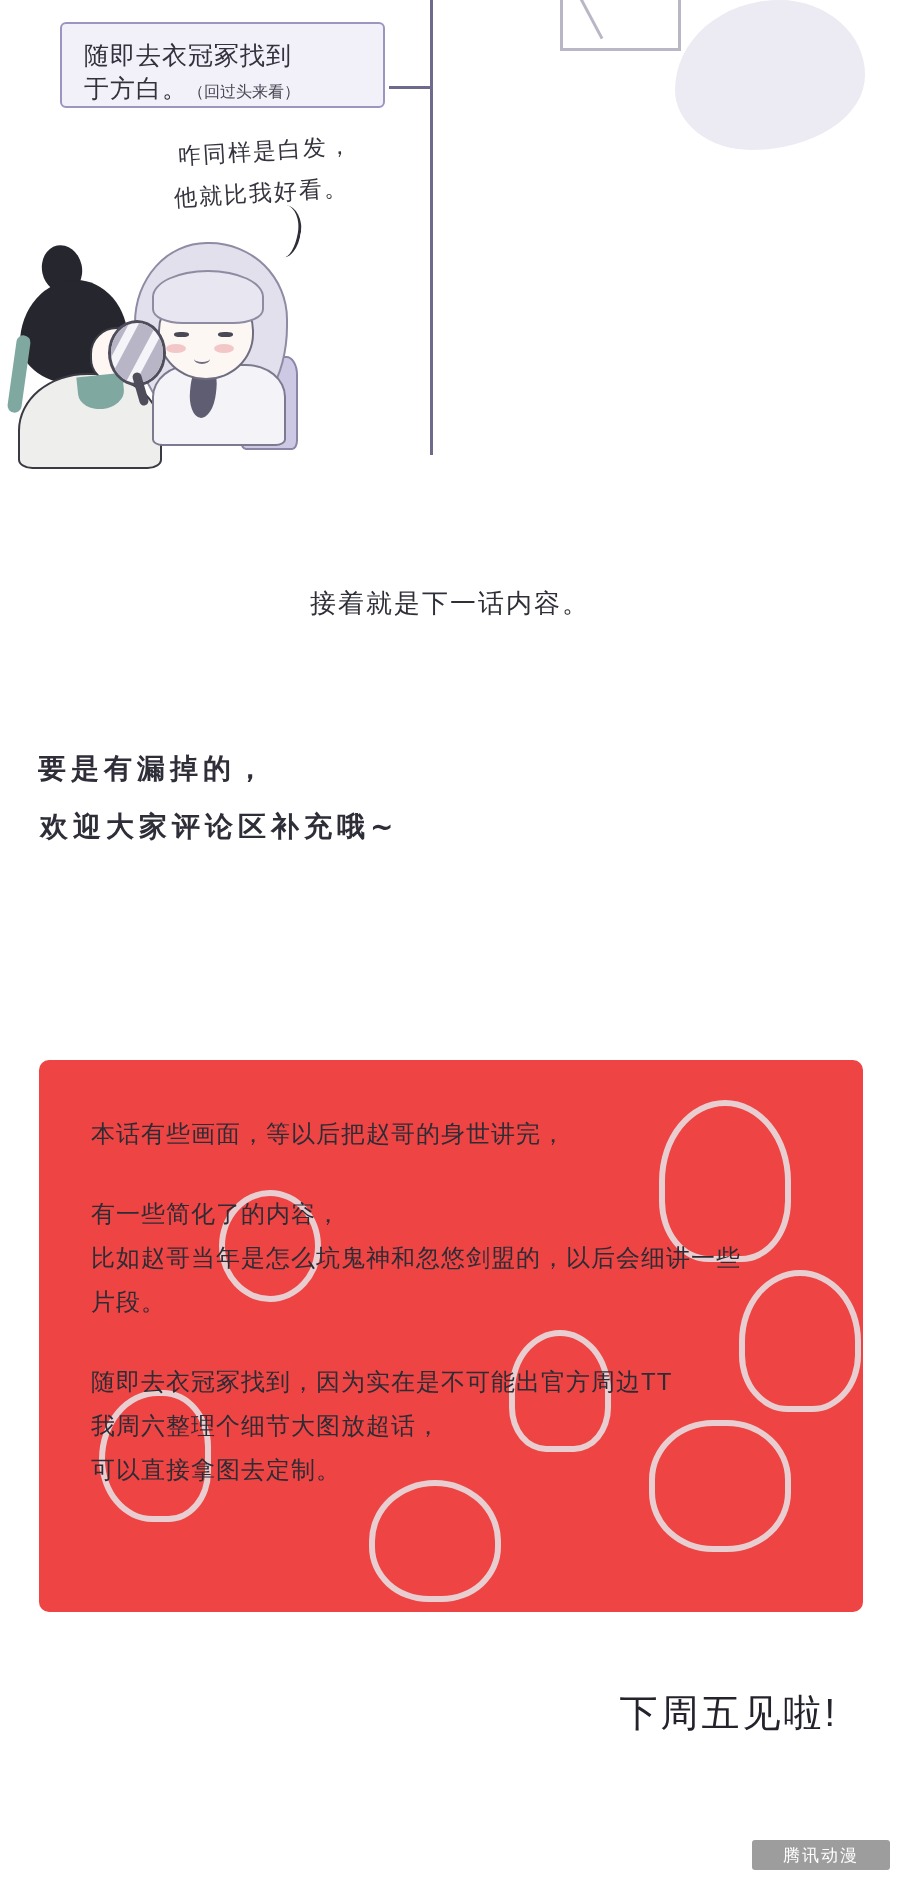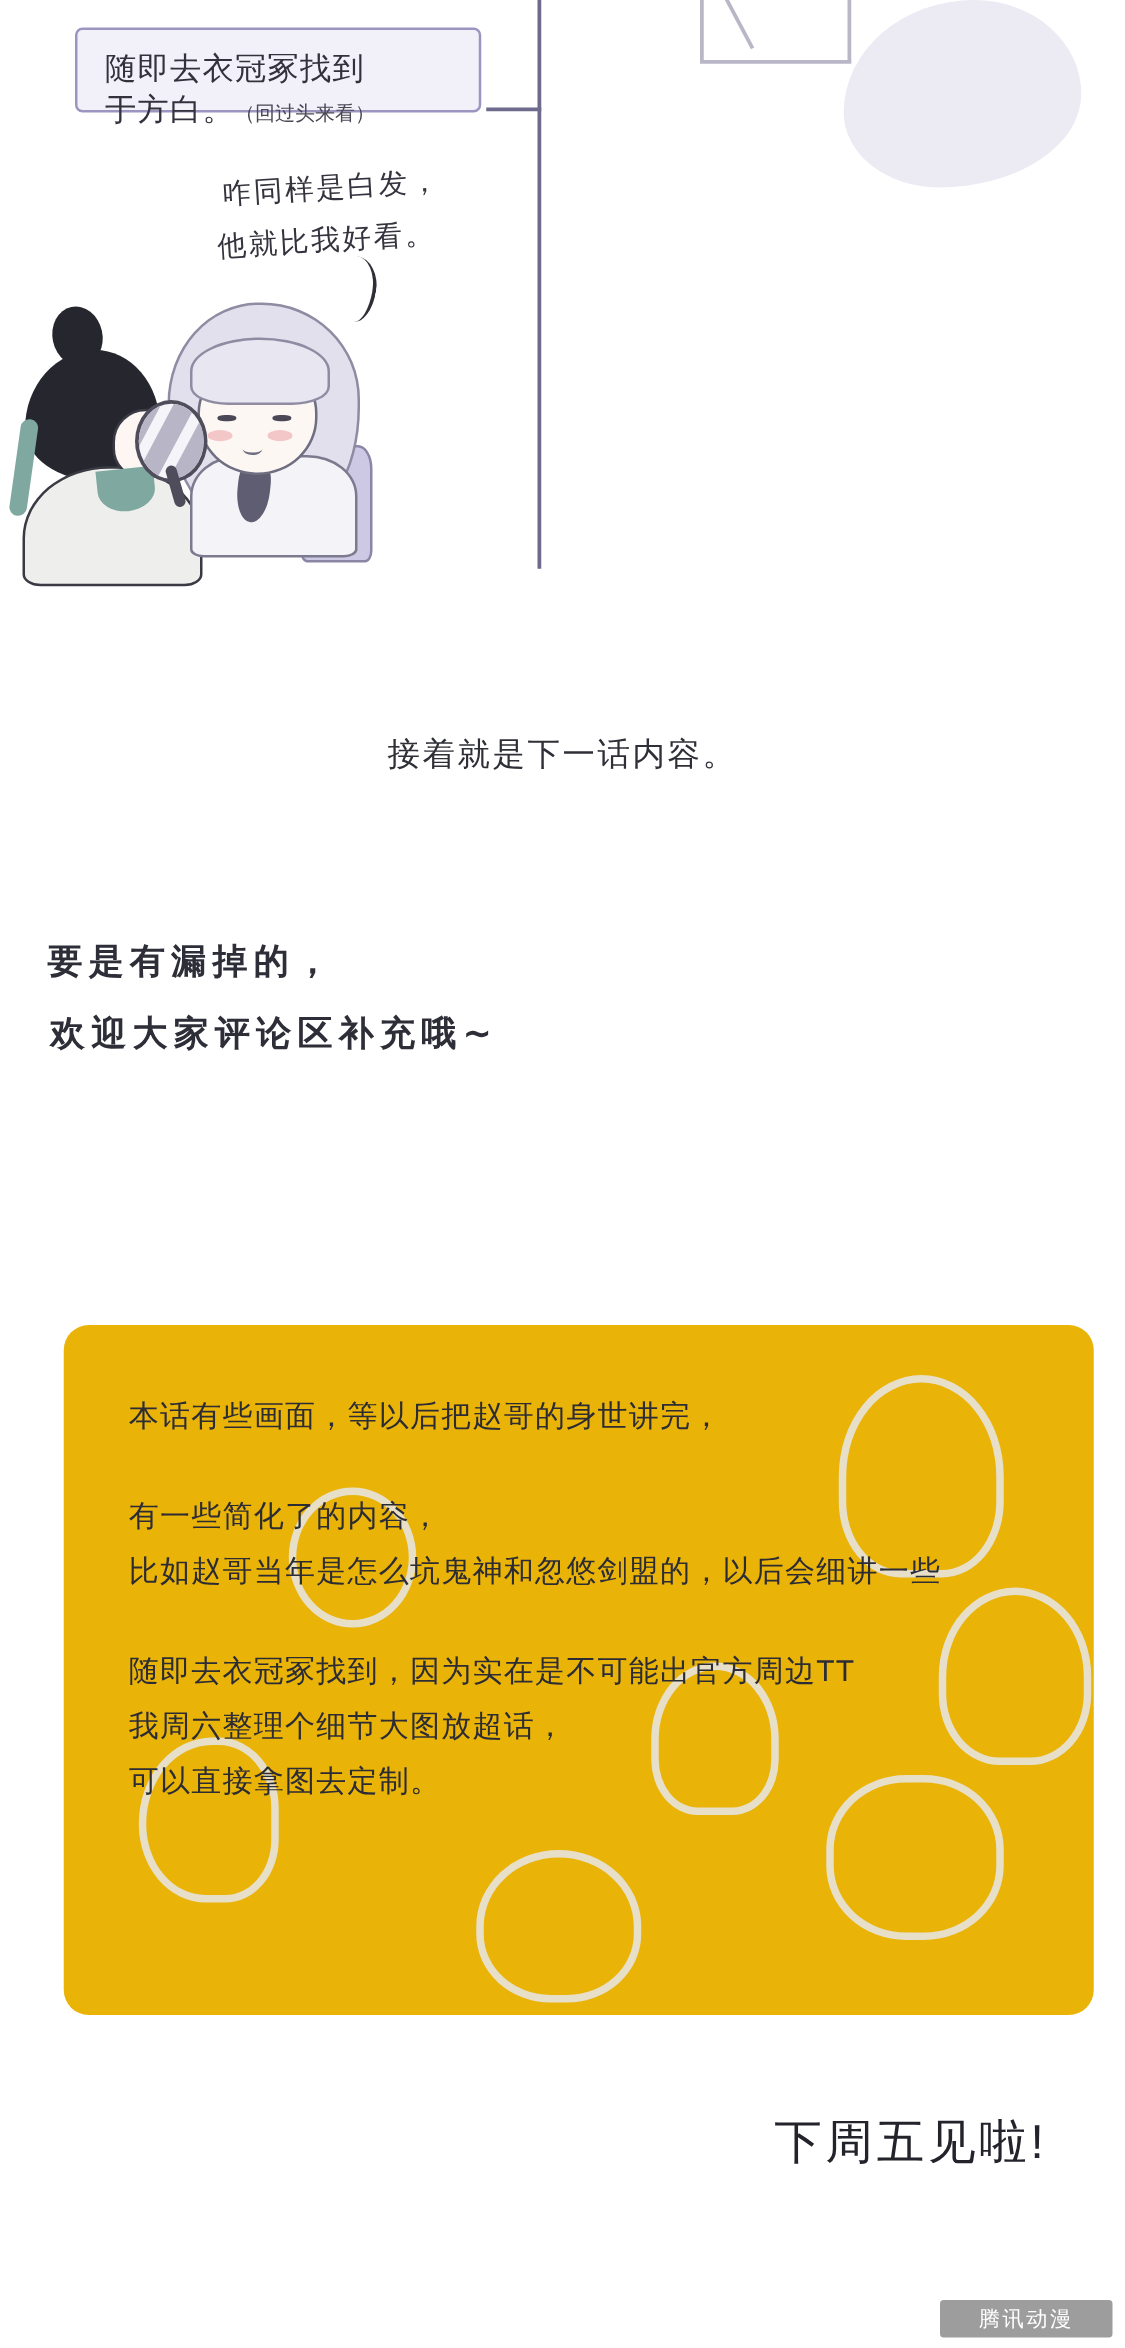--- a/index.html
+++ b/index.html
@@ -57,21 +57,21 @@
     right: 35px; top: 0px;
     width: 190px; height: 150px;
     background: #eceaf3;
     border-radius: 55% 45% 60% 40% / 60% 50% 50% 40%;
   }
 
   
   .bubble {
     position: absolute;
     left: 60px; top: 22px;
-    width: 325px; height: 68px;
+    width: 325px; height: 86px;
     background: #f2f0f9;
     border: 2px solid #9b96c0;
     border-radius: 6px;
     box-sizing: border-box;
     padding: 14px 18px 0 22px;
   }
   .bubble .line1 {
     font-size: 25px;
     line-height: 34px;
     letter-spacing: 1px;
@@ -303,24 +303,24 @@
     font-family: "Liberation Sans", sans-serif;
     font-size: 23px;
     letter-spacing: 1px;
     color: #33333c;
     white-space: nowrap;
   }
 
   
   .note-card {
     position: absolute;
-    left: 51px; top: 1060px;
+    left: 39px; top: 1060px;
     width: 824px; height: 552px;
-    background: #eab308;
-    border-radius: 20px;
+    background: #ef4444;
+    border-radius: 10px;
     overflow: hidden;
   }
   .note-card .bg-shape {
     position: absolute;
     border: 6px solid #e6e6e9;
     border-radius: 50%;
     opacity: .85;
   }
   .note-card .s1 { left: 620px; top: 40px;  width: 120px; height: 150px; border-radius: 60% 60% 45% 45%; }
   .note-card .s2 { left: 700px; top: 210px; width: 110px; height: 130px; border-radius: 50% 50% 40% 40%; }
@@ -445,20 +445,21 @@
   <div class="bg-shape s4"></div>
   <div class="bg-shape s5"></div>
   <div class="bg-shape s6"></div>
   <div class="bg-shape s7"></div>
 
   <div class="content">
     <p>本话有些画面，等以后把赵哥的身世讲完，</p>
     <div class="gap"></div>
     <p>有一些简化了的内容，</p>
     <p>比如赵哥当年是怎么坑鬼神和忽悠剑盟的，以后会细讲一些</p>
+    <p>片段。</p>
     <div class="gap"></div>
     <p>随即去衣冠冢找到，因为实在是不可能出官方周边TT</p>
     <p>我周六整理个细节大图放超话，</p>
     <p>可以直接拿图去定制。</p>
   </div>
 </div>
 
 <div class="closing">下周五见啦!</div>
 
 <div class="watermark">腾讯动漫</div>

